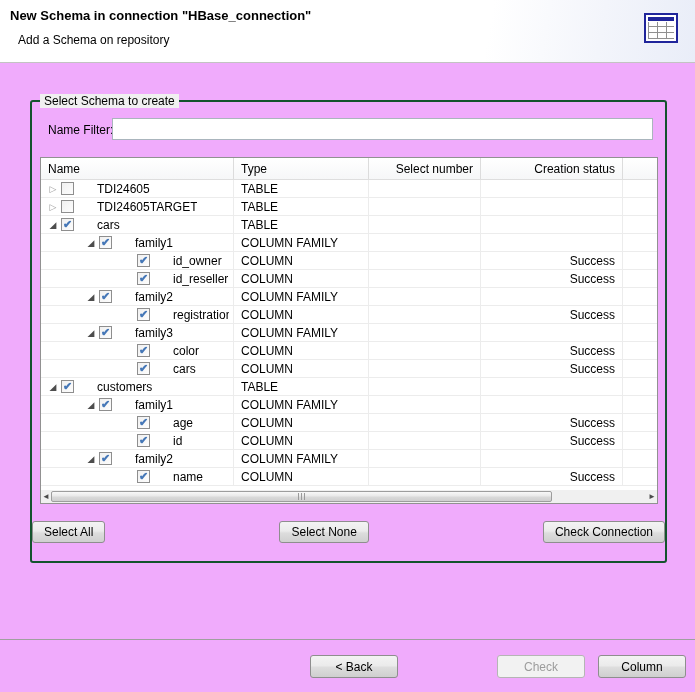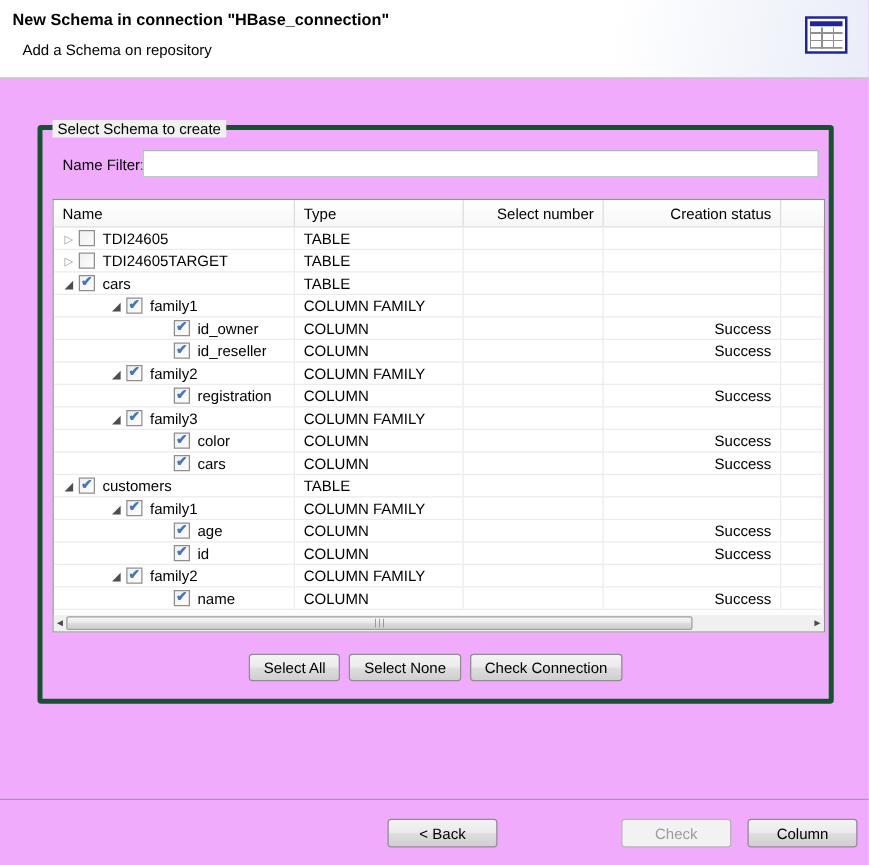--- a/index.html
+++ b/index.html
@@ -22,21 +22,21 @@
   .hicon-top  { height:4px; background:#20259b; }
   .hicon-grid {
     height:17px; margin-top:1px;
     background-image:
       repeating-linear-gradient(0deg,#909090 0 1px,transparent 1px 6px),
       repeating-linear-gradient(90deg,#909090 0 1px,transparent 1px 9px);
   }
   
   .groupbox {
     position:absolute; left:30px; top:100px; width:637px; height:463px; box-sizing:border-box;
-    border:4px solid #14532d; border-radius:3px;
+    border:2px solid #14532d; border-radius:3px;
   }
   .gb-label { position:absolute; left:8px; top:-8px; background:#f0f0f0; padding:0 4px; }
   .filter-label { position:absolute; left:16px; top:21px; }
   .filter-input {
     position:absolute; left:80px; top:16px; width:541px; height:22px; box-sizing:border-box;
     border:1px solid #aab5bd; background:#fff; font:inherit; padding:2px 5px; outline:none;
   }
   
   .ttable {
     position:absolute; left:8px; top:55px; width:618px; height:347px; box-sizing:border-box;
@@ -63,40 +63,40 @@
   .indent { display:inline-block; flex:0 0 auto; }
   .expander { flex:0 0 16px; width:16px; text-align:center; font-size:9px; line-height:16px; }
   .expander.collapsed { color:#9a9a9a; }
   .expander.expanded  { color:#4d4d4d; }
   .checkbox {
     flex:0 0 13px; width:13px; height:13px; box-sizing:border-box; margin-right:6px;
     border:1px solid #8e8e8e; background:linear-gradient(135deg,#f0f0f0,#fdfdfd);
     display:flex; align-items:center; justify-content:center;
     font-size:11px; line-height:11px; font-weight:bold; color:#4577b7;
   }
-  .nlabel { overflow:hidden; }
+  .nlabel { overflow:hidden;margin-left:17px; }
   
   .hscroll {
     position:absolute; left:0; bottom:0; width:100%; height:13px;
     background:#f0f0f0; display:flex; align-items:center;
   }
   .sb-arrow { flex:0 0 10px; width:10px; text-align:center; font-size:8px; line-height:13px; color:#4a4a4a; }
   .sb-thumb {
     flex:0 0 501px; height:11px; box-sizing:border-box; border:1px solid #9d9d9d; border-radius:2px;
     background:linear-gradient(#f8f8f8,#e9e9e9 45%,#dadada 55%,#cfcfcf);
     display:flex; align-items:center; justify-content:center;
   }
   .grip { width:8px; height:7px; background:repeating-linear-gradient(90deg,#9a9a9a 0 1px,transparent 1px 3px); }
   .sb-track { flex:1; }
   
   .btn {
     box-sizing:border-box; border:1px solid #8e8e8e; border-radius:3px; font:inherit; color:#000;
     background:linear-gradient(#f3f3f3,#ebebeb 45%,#dddddd 55%,#cfcfcf); cursor:default;
   }
-  .action-row { position:absolute; left:0; top:419px; width:100%; display:flex; justify-content:center; gap:7px; }
+  .action-row { position:absolute; left:0; top:419px; width:100%; display:flex; justify-content:space-between; gap:7px; }
   .action-row .btn { height:22px; padding:0 11px; }
   .bottom-sep { position:absolute; left:0; top:639px; width:695px; height:1px; background:#9f9f9f; }
   .wizbtn { position:absolute; top:655px; width:88px; height:23px; }
   .wizbtn.b-back   { left:310px; }
   .wizbtn.b-next   { left:404px; border:1px solid #2a8dd4;
     box-shadow:inset 0 0 0 2px #7fd5f7, 0 0 2px #9fdcf5;
     background:linear-gradient(#eef8fd,#e1f3fc 45%,#cdeafa 55%,#bfe3f8);margin-top:44px; }
   .wizbtn.b-finish { left:497px; border-color:#b5b5b5; background:#f2f2f2; color:#9c9c9c; }
   .wizbtn.b-cancel { left:598px; }
 </style>

